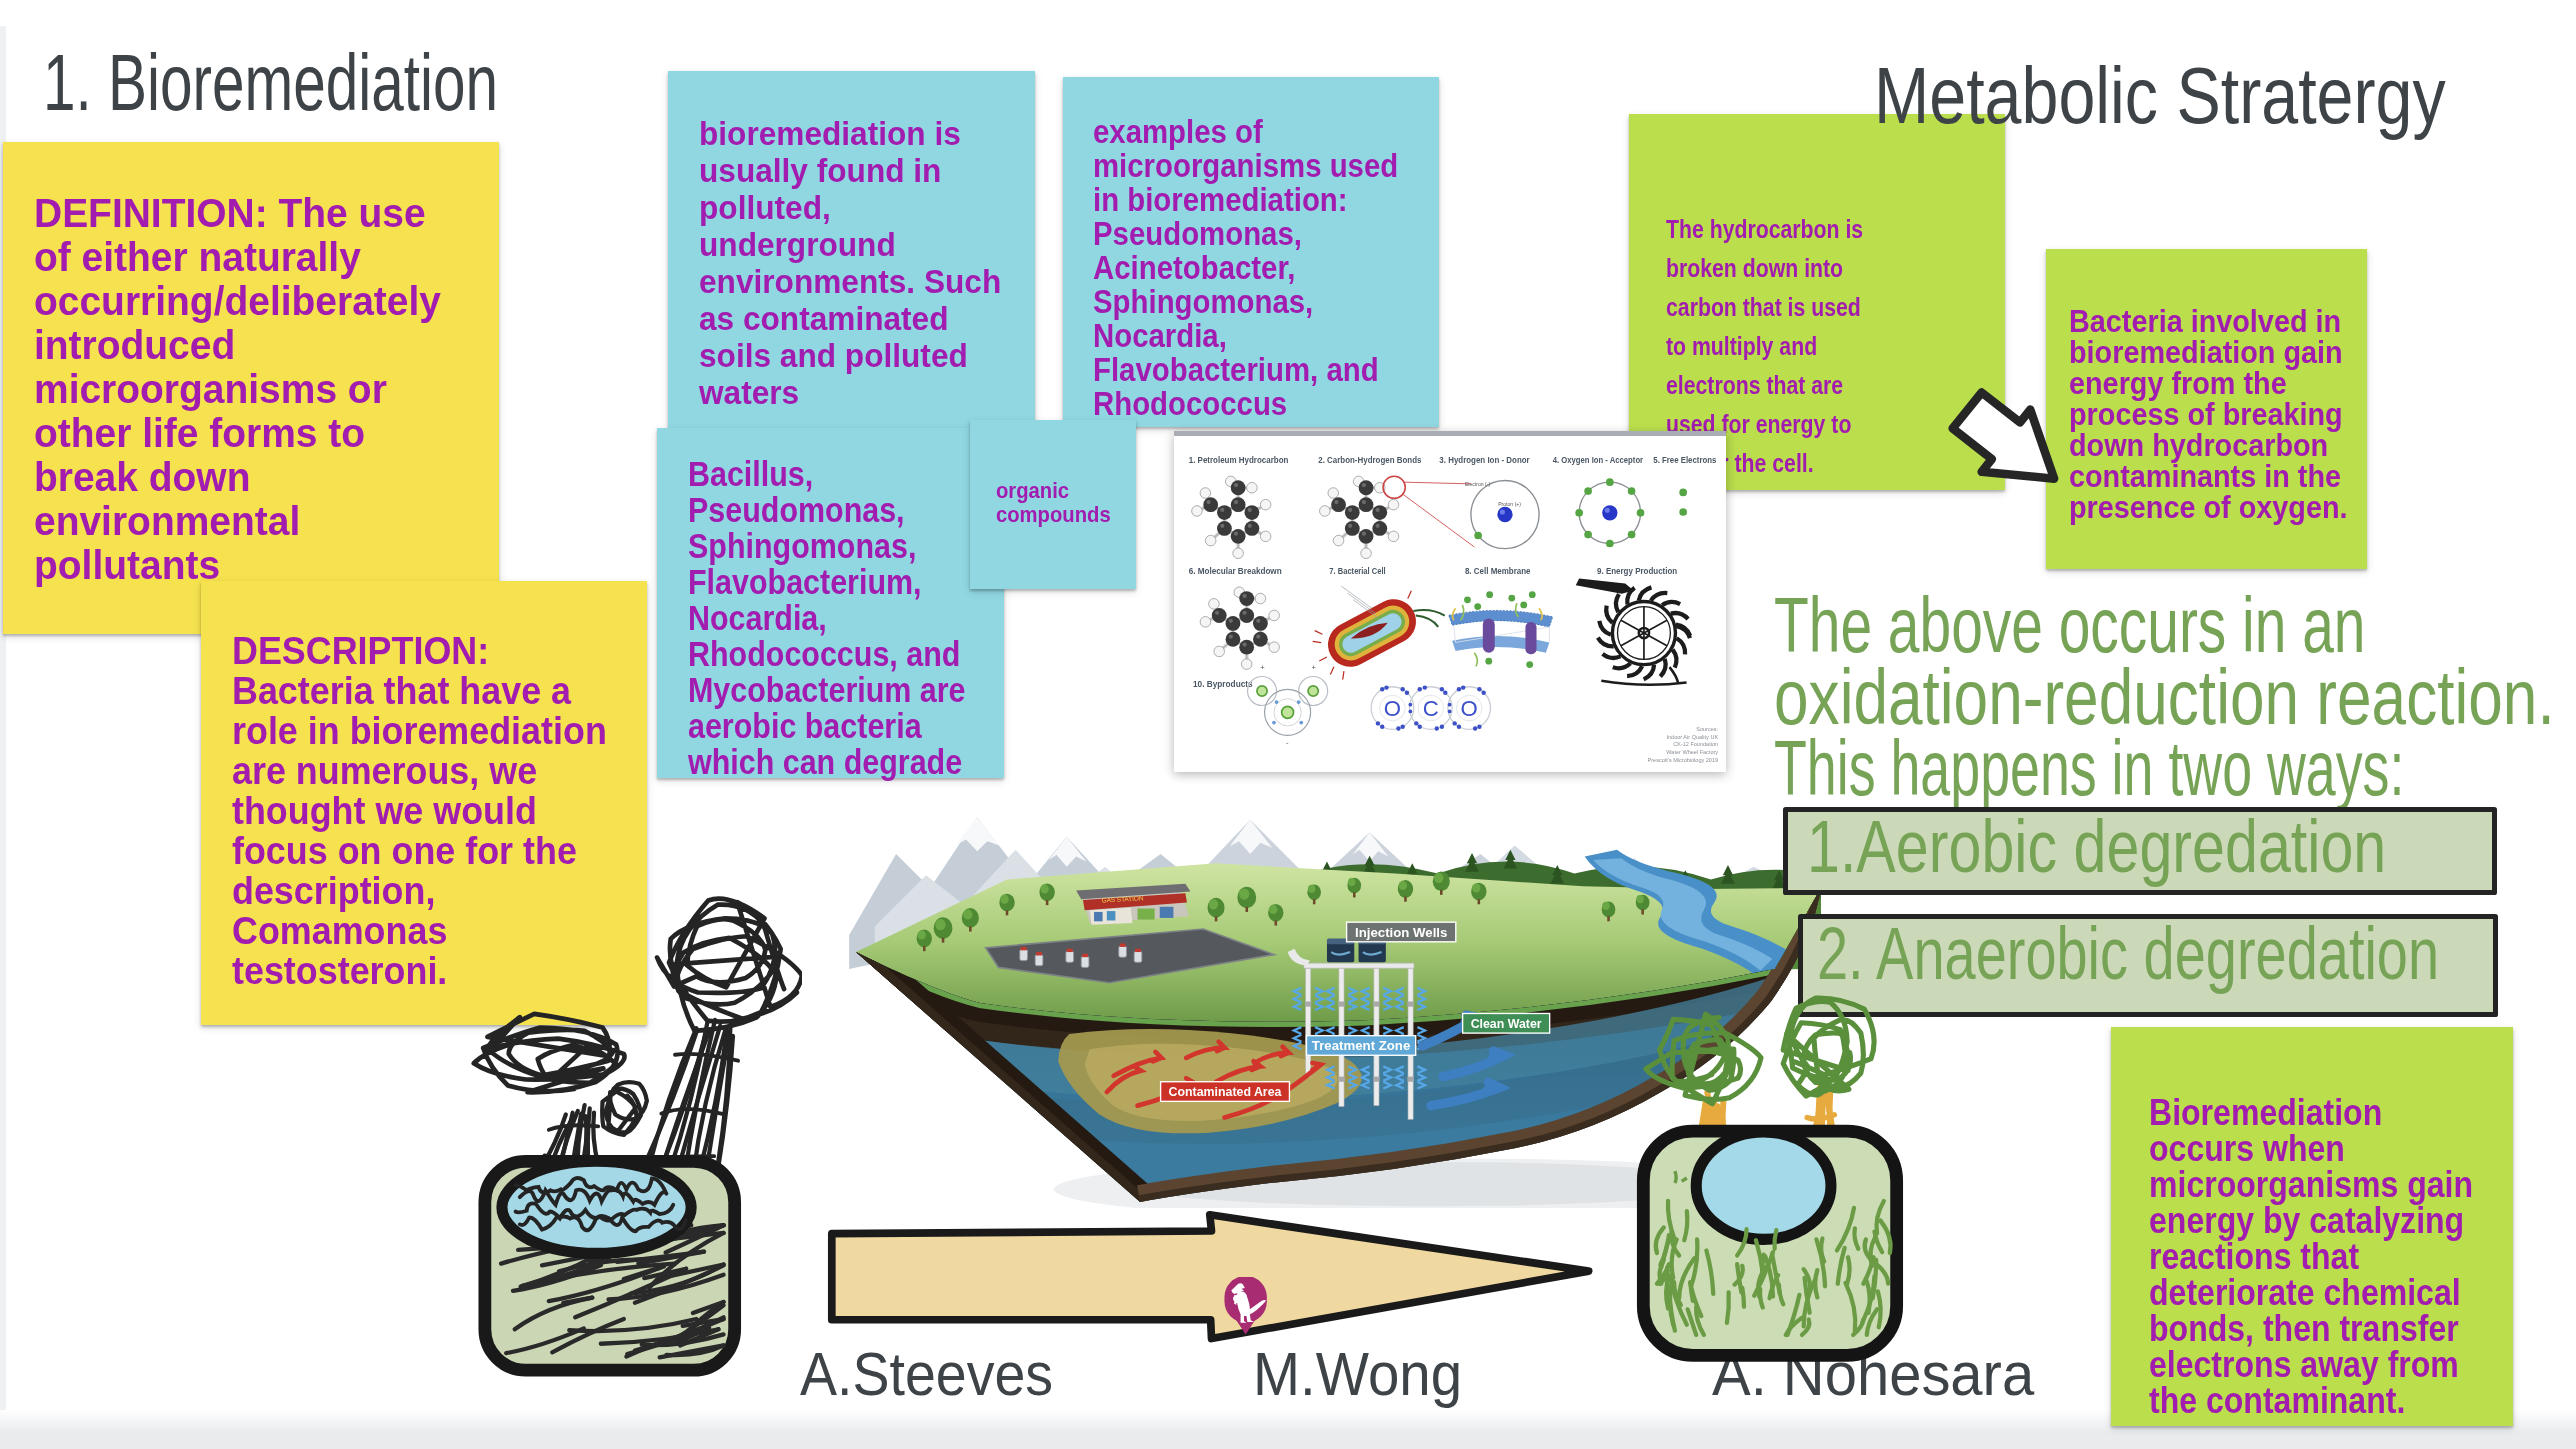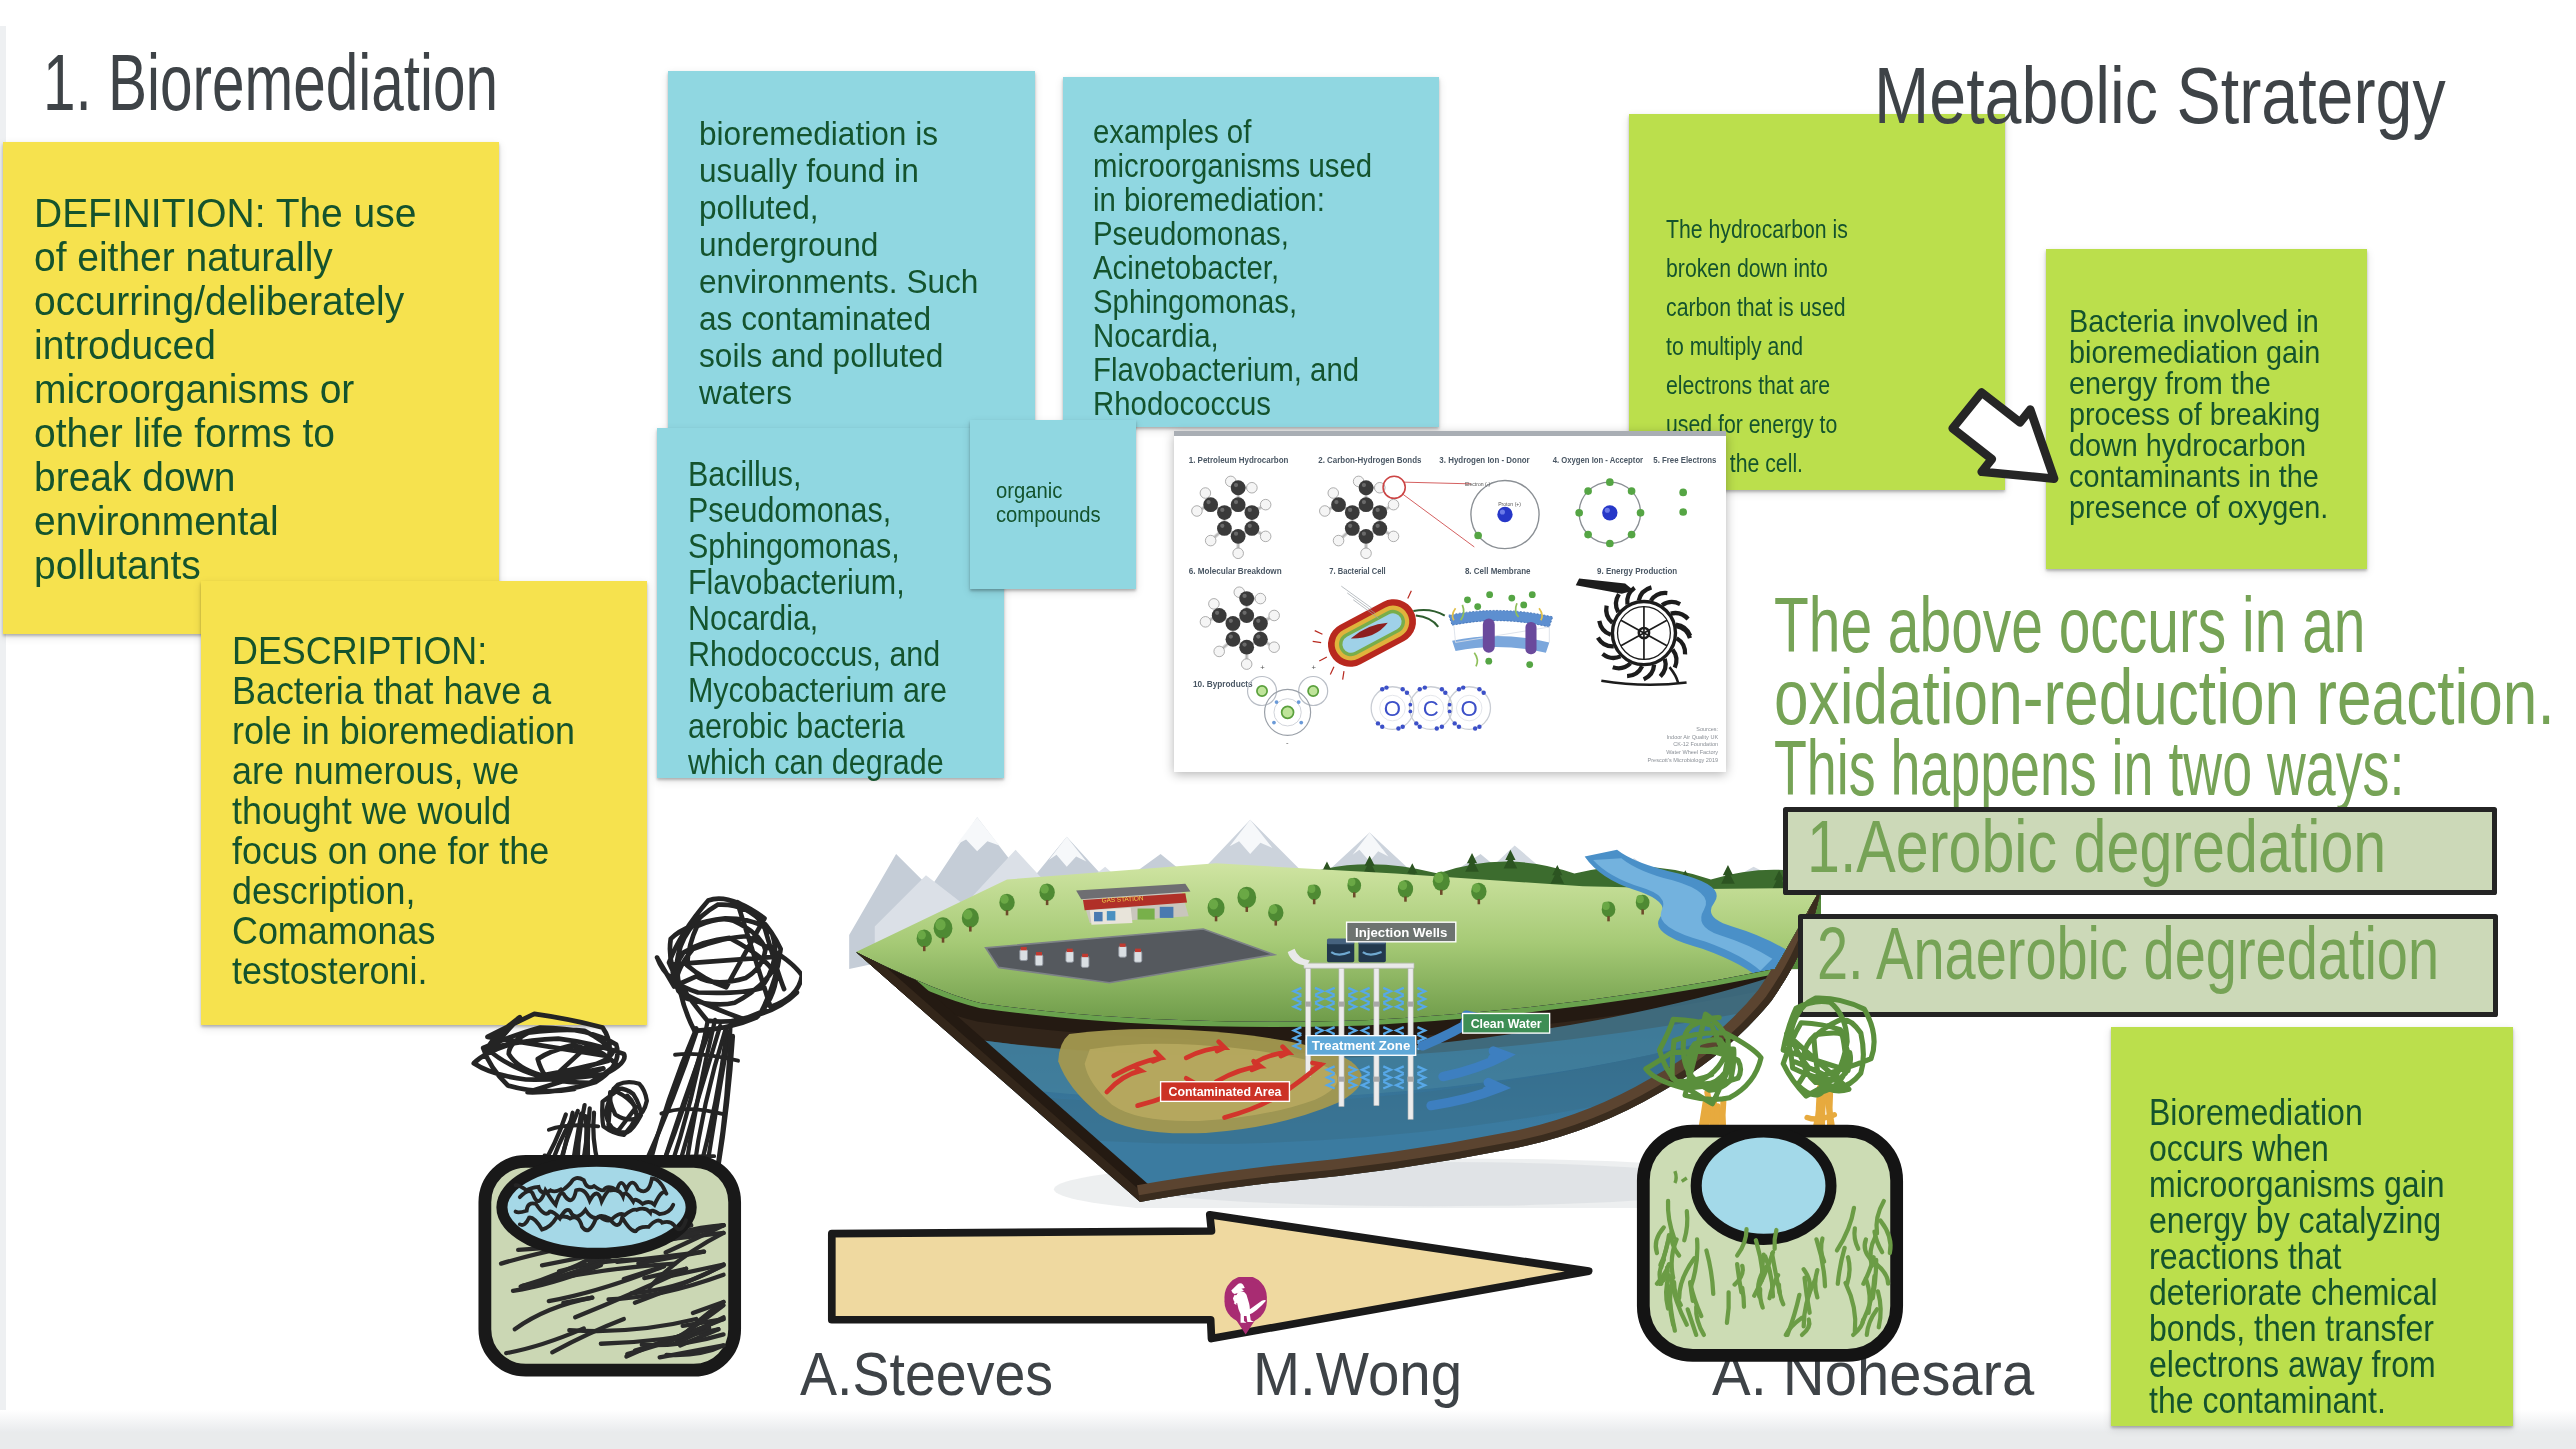--- a/index.html
+++ b/index.html
@@ -1,19 +1,19 @@
 <!DOCTYPE html>
 <html style="font-size:13.7px"><head><meta charset="utf-8"><title>Bioremediation</title>
 
 <style>
 html,body{margin:0;padding:0;}
 #stage{position:relative;width:2576px;height:1449px;background:#ffffff;overflow:hidden;
   font-family:"Liberation Sans",sans-serif;}
 .sticky{position:absolute;box-shadow:0 1.7px 2.6px rgba(0,0,0,.25),0 3.4px 8.5px rgba(0,0,0,.12);
-  font-weight:normal;color:#14532d;box-sizing:border-box;}
+  font-weight:bold;color:#a21caf;box-sizing:border-box;}
 .sticky .in{transform-origin:0 0;white-space:nowrap;}
 .yellow{background:#f6e24e;}
 .cyan{background:#90d7e1;}
 .green{background:#bbdf4c;}
 .ttl{position:absolute;color:#3e4347;transform-origin:left top;white-space:nowrap;}
 .gline{position:absolute;color:#76a356;transform-origin:left top;white-space:nowrap;}
 .boxx{position:absolute;background:#ccd9b8;border:5.1px solid #242424;border-radius:2.6px;box-sizing:border-box;}
 </style>
 
 </head><body>

